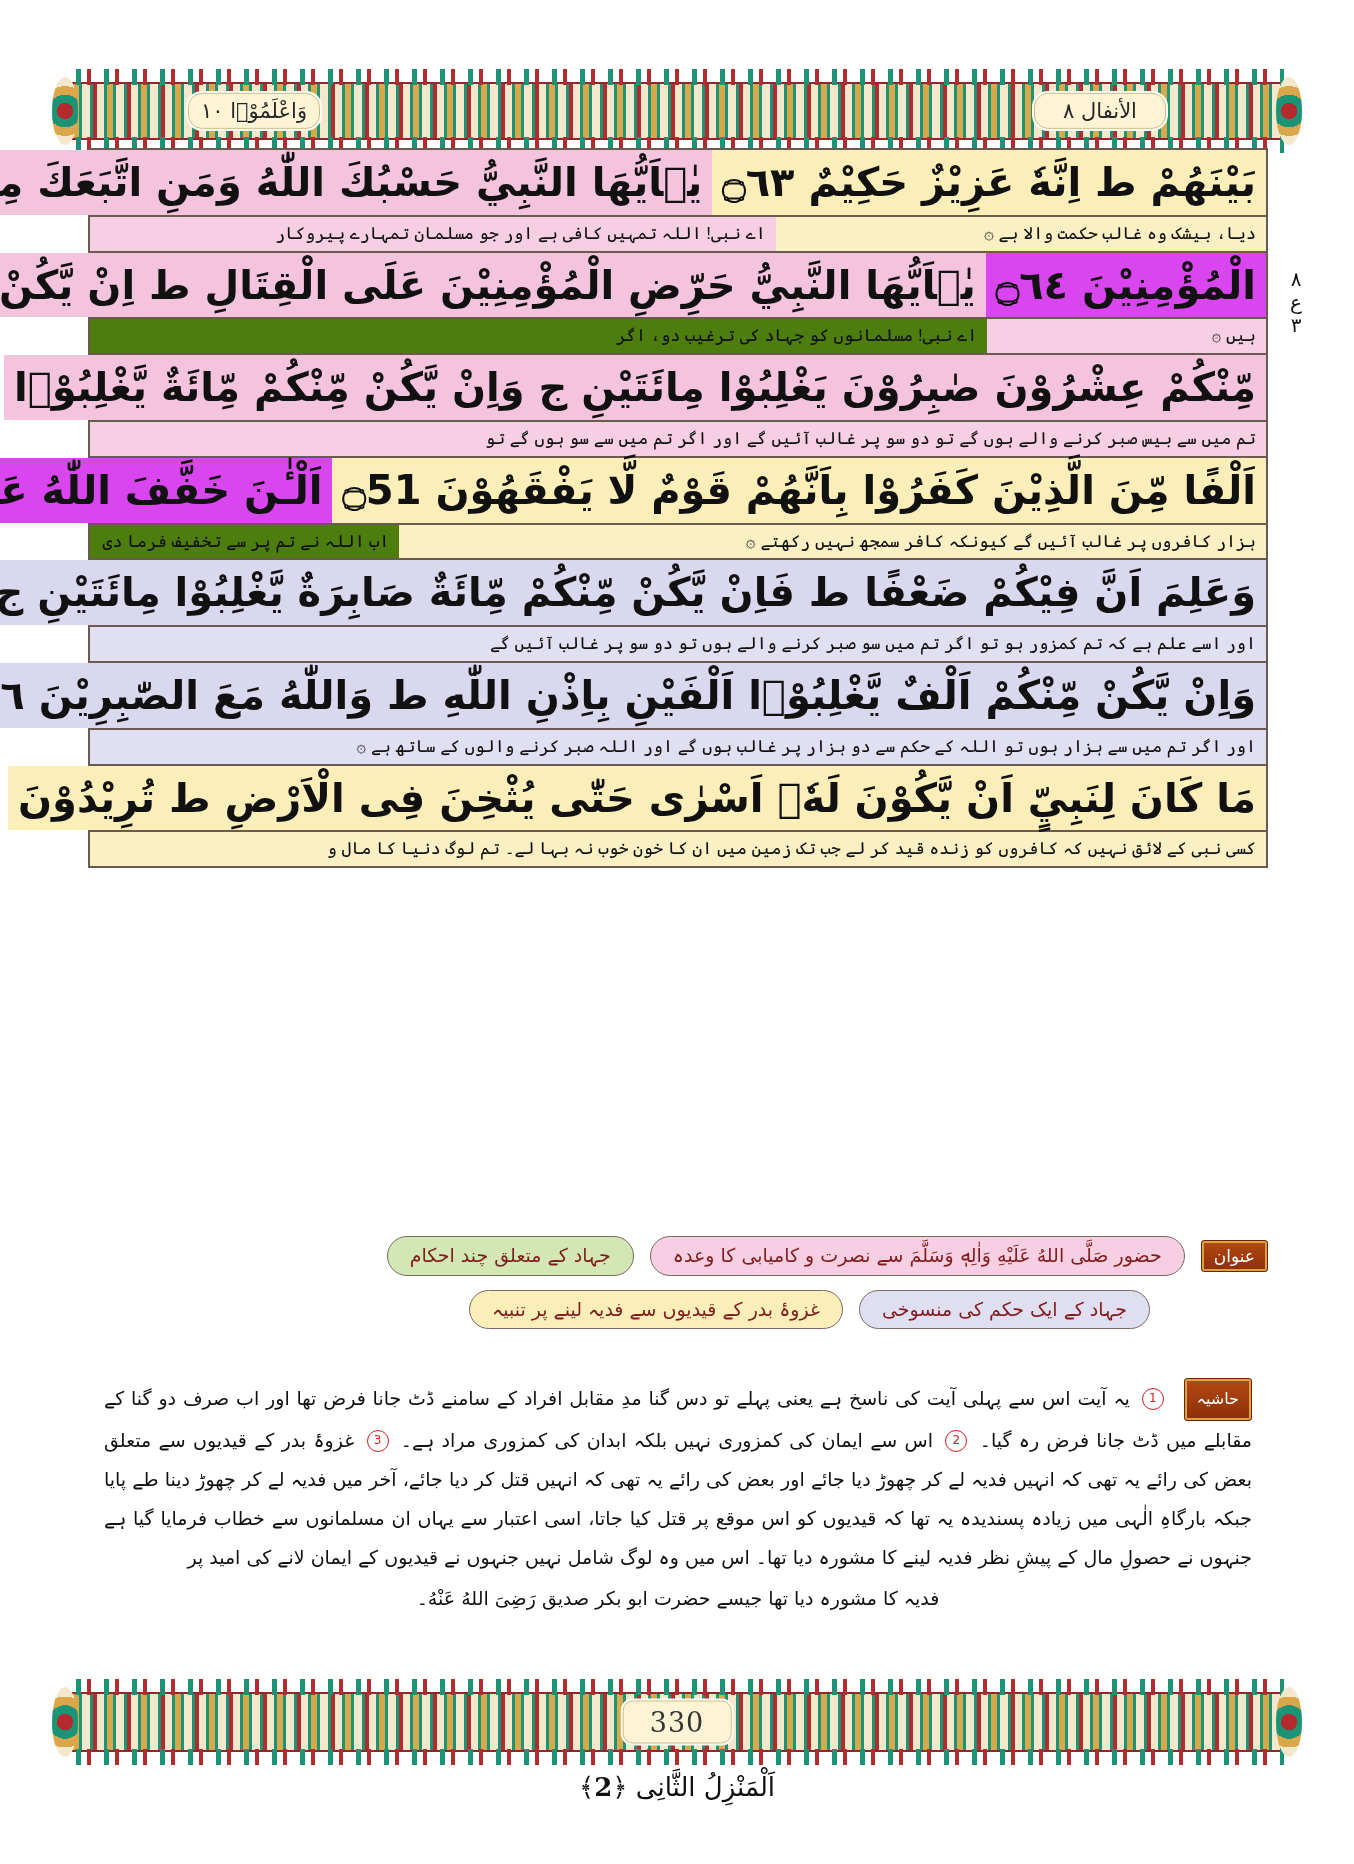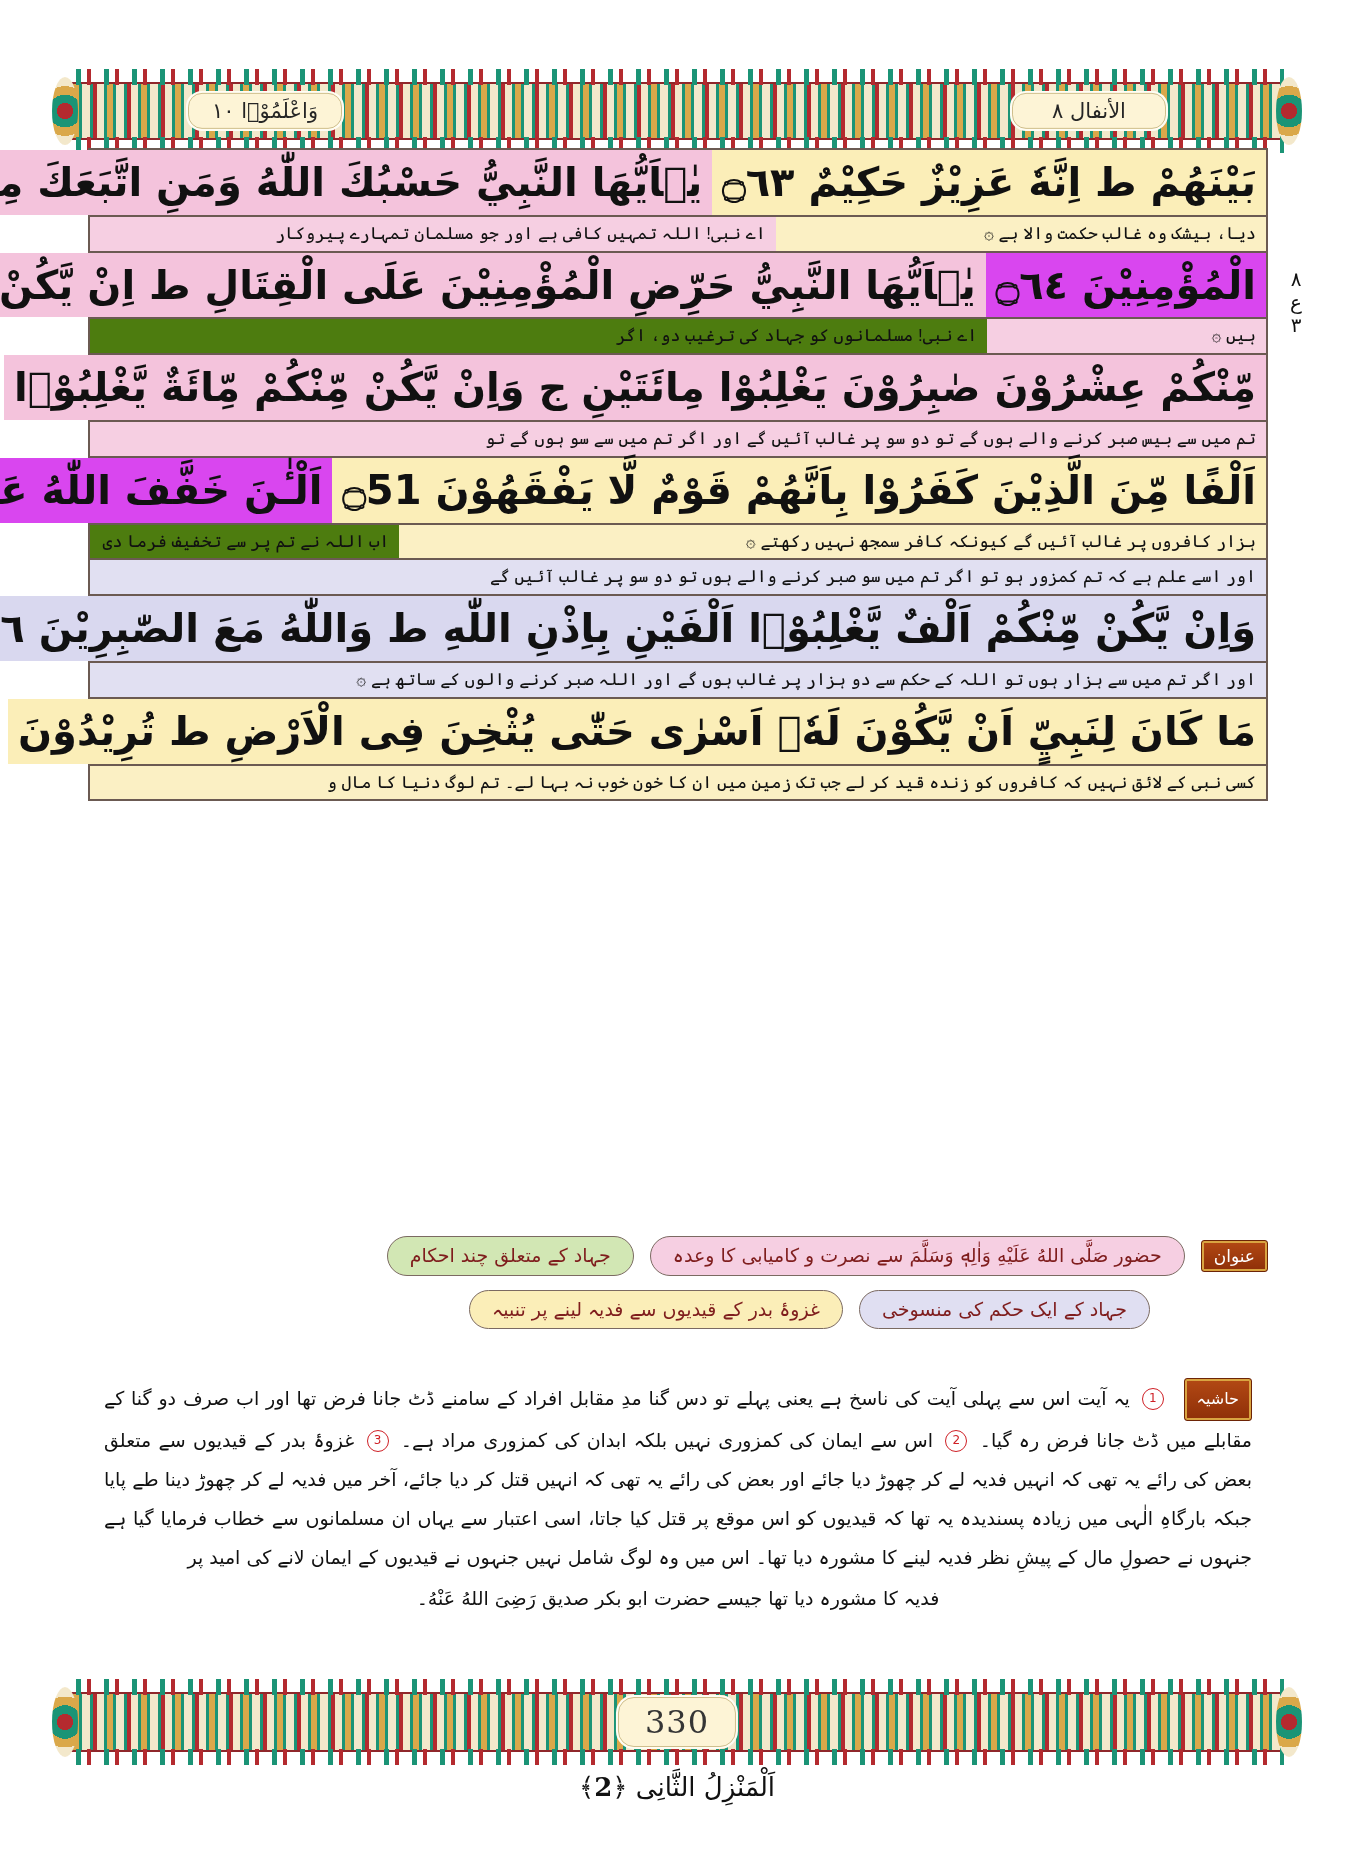--- a/index.html
+++ b/index.html
@@ -43,33 +43,33 @@
   .spikes-top{top:-15px;}
   .spikes-bot{bottom:-15px;transform:scaleY(-1);}
 
   #header-band{top:82px;}
   #footer-band{top:1692px;height:56px;}
 
   .cartouche{
     position:absolute;top:50%;transform:translateY(-50%);
     background:#fdf4d4;border:1px solid #c9b membership;
     border:1px solid #cdbb86;border-radius:14px;
-    padding:4px 16px;min-width:120px;text-align:center;
+    padding:4px 5px;min-width:120px;text-align:center;
     box-shadow:0 0 0 2px #fffdf3;
     font-family:"DejaVu Sans","Liberation Sans",sans-serif;
     font-size:21px;color:#1a1a1a;line-height:1.25;white-space:nowrap;
     direction:rtl;
   }
   #surah-cartouche{right:118px;text-align:center;}
   #juz-cartouche{left:118px;}
 
   #page-number-badge{
     position:absolute;left:50%;top:50%;transform:translate(-50%,-50%);
-    background:#fdf4d4;border:1px solid #cdbb86;border-radius:16px;
-    padding:5px 26px;font-size:32px;color:#2b2b2b;letter-spacing:1px;
+    background:#fdf4d4;border:1px solid #cdbb86;border-radius:10px;
+    padding:5px 26px;font-size:27px;color:#2b2b2b;letter-spacing:1px;
     font-family:"DejaVu Serif","Liberation Serif",serif;
     box-shadow:0 0 0 2px #fffdf3;
   }
 
   
   #ayah-area{position:absolute;left:88px;top:148px;width:1180px;
     border:2px solid #6b5a52;box-sizing:border-box;}
 
   .ayah-row{display:flex;direction:rtl;border-bottom:2px solid #6b5a52;}
   .ayah-row:last-child{border-bottom:none;}
@@ -207,20 +207,23 @@
 
     <div class="ayah-row">
       <div class="seg bg-cream arabic-line" style="flex:0 0 72%">اَلْفًا مِّنَ الَّذِيْنَ كَفَرُوْا بِاَنَّهُمْ قَوْمٌ لَّا يَفْقَهُوْنَ ۝51</div>
       <div class="seg bg-green arabic-line" style="flex:1">اَلْـٰٔنَ خَفَّفَ اللّٰهُ عَنْكُمْ</div>
     </div>
     <div class="urdu-row">
       <div class="seg bg-cream-l urdu-line" style="flex:0 0 72%">ہزار کافروں پر غالب آئیں گے کیونکہ کافر سمجھ نہیں رکھتے ۞</div>
       <div class="seg bg-green-l urdu-line" style="flex:1">اب اللہ نے تم پر سے تخفیف فرما دی</div>
     </div>
 
+    <div class="ayah-row">
+      <div class="seg bg-lav arabic-line" style="flex:1">وَعَلِمَ اَنَّ فِيْكُمْ ضَعْفًا ط فَاِنْ يَّكُنْ مِّنْكُمْ مِّائَةٌ صَابِرَةٌ يَّغْلِبُوْا مِائَتَيْنِ ج</div>
+    </div>
     <div class="urdu-row">
       <div class="seg bg-lav-l urdu-line" style="flex:1">اور اسے علم ہے کہ تم کمزور ہو تو اگر تم میں سو صبر کرنے والے ہوں تو دو سو پر غالب آئیں گے</div>
     </div>
 
     <div class="ayah-row">
       <div class="seg bg-lav arabic-line" style="flex:1">وَاِنْ يَّكُنْ مِّنْكُمْ اَلْفٌ يَّغْلِبُوْۤا اَلْفَيْنِ بِاِذْنِ اللّٰهِ ط وَاللّٰهُ مَعَ الصّٰبِرِيْنَ ۝٦٦</div>
     </div>
     <div class="urdu-row">
       <div class="seg bg-lav-l urdu-line" style="flex:1">اور اگر تم میں سے ہزار ہوں تو اللہ کے حکم سے دو ہزار پر غالب ہوں گے اور اللہ صبر کرنے والوں کے ساتھ ہے ۞</div>
     </div>

